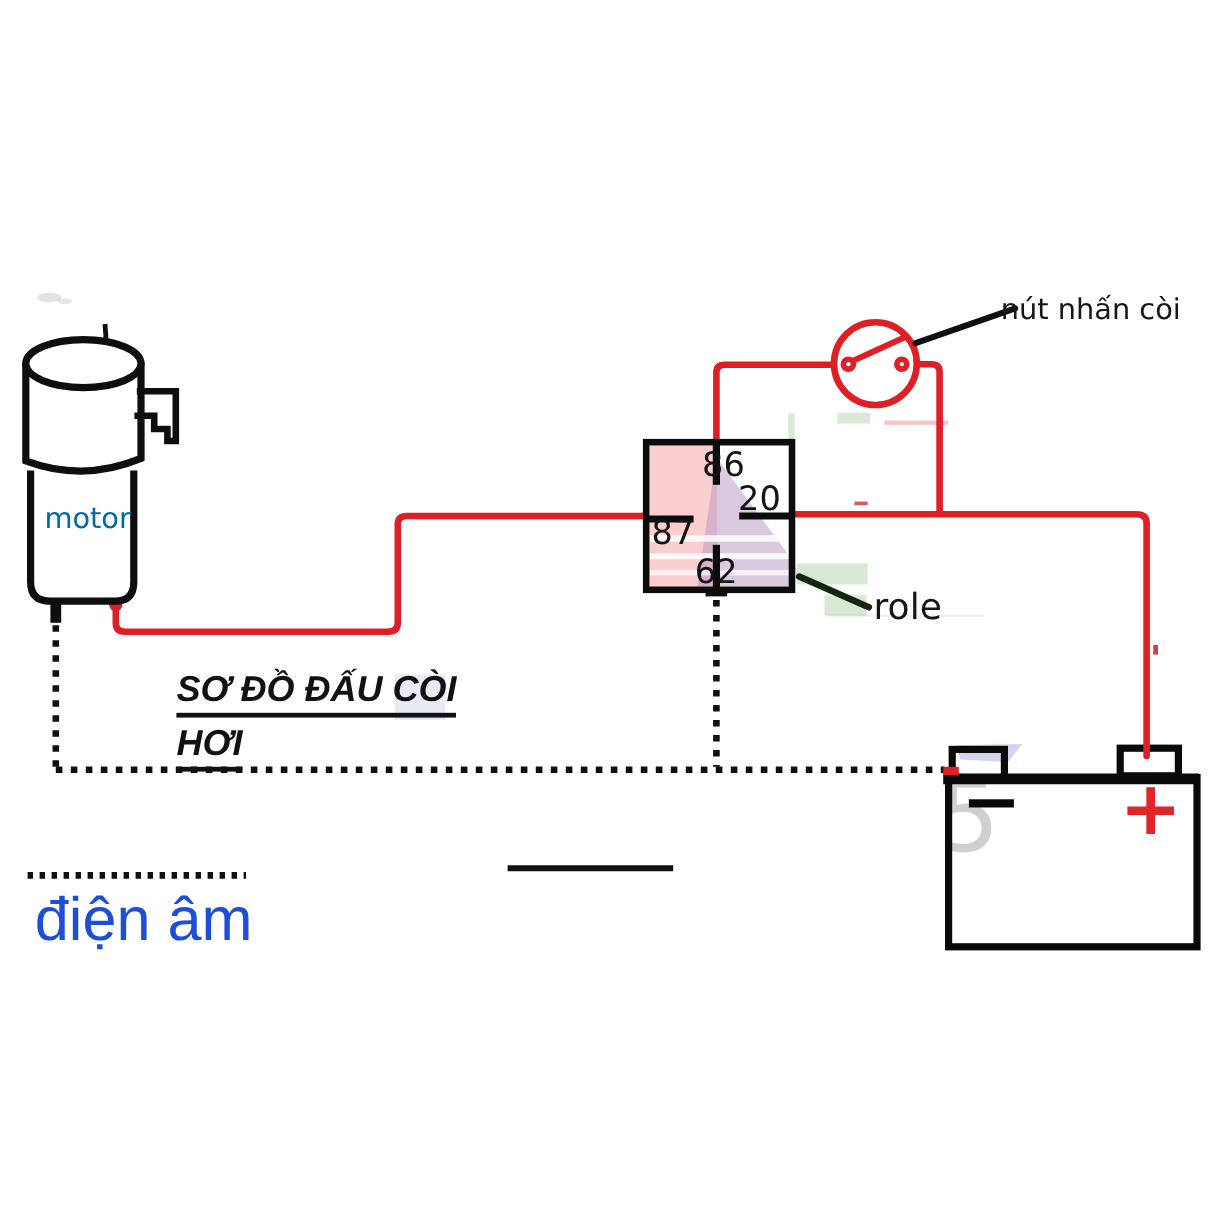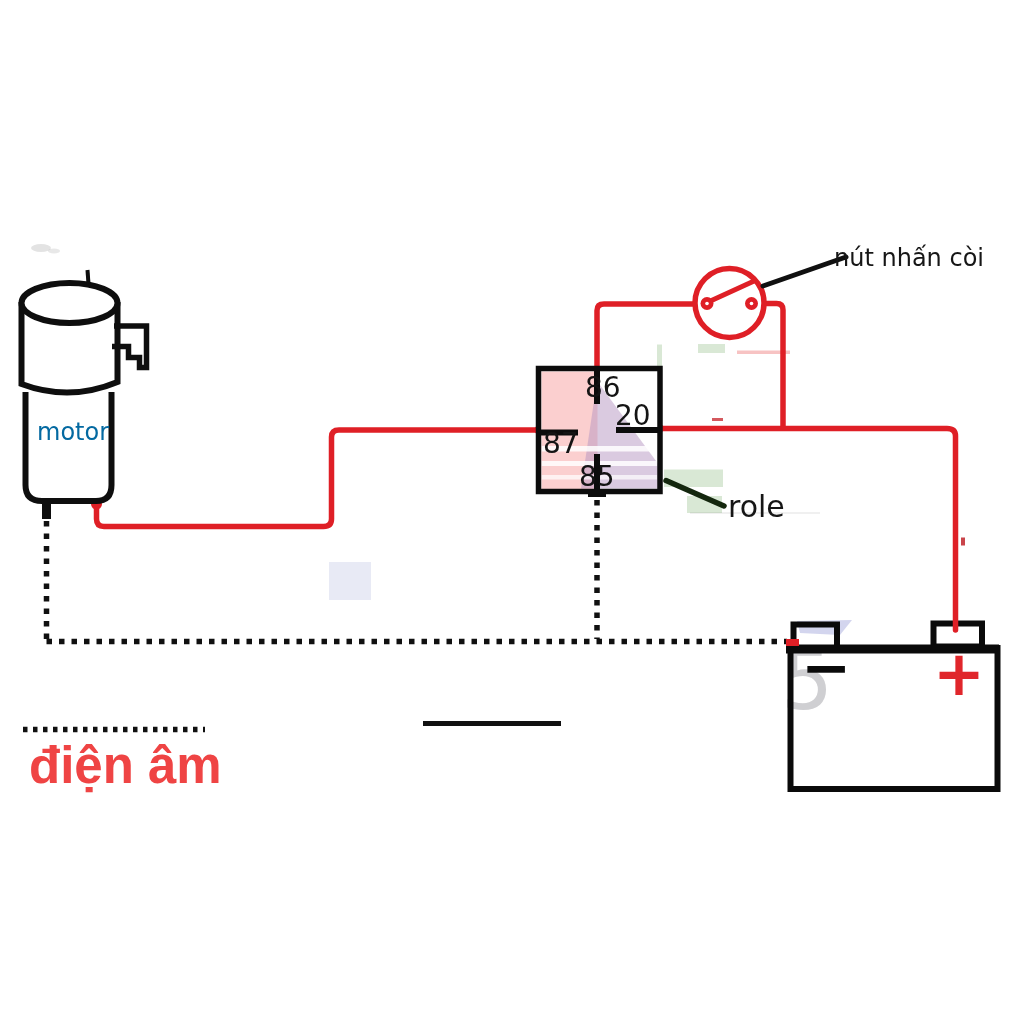--- a/index.html
+++ b/index.html
@@ -13,21 +13,21 @@
   .pin{font-size:28px;color:#141414;}
   .pin-86{left:585px;top:374px;}
   .pin-87{left:543px;top:403px;margin-top:27px;}
   .pin-30{left:615px;top:402px;}
   .pin-85{left:579px;top:463px;}
   .title{position:absolute;left:147px;top:558px;font-family:"Liberation Sans","DejaVu Sans",sans-serif;
          font-weight:bold;font-style:italic;font-size:30px;color:#121212;}
   .title .tline{display:inline-block;border-bottom:4px solid #121212;padding-bottom:3px;line-height:1.1;}
   .title .row2{margin-top:5px;}
   .legend-text{position:absolute;font-family:"Liberation Sans","DejaVu Sans",sans-serif;
-               font-weight:bold;font-size:51px;color:#ef4444;}
+               font-weight:normal;font-size:51px;color:#1d4ed8;}
   .leg-neg{left:29px;top:736px;}
   .leg-pos{left:395px;top:736px;}
   .svgtext{font-family:"DejaVu Sans","Liberation Sans",sans-serif;}
 </style>
 </head>
 <body>
 
 <div id="stage">
 
 <svg id="art" width="1024" height="1024" viewBox="0 0 1024 1024">
@@ -117,18 +117,22 @@
   <line x1="423" y1="723.5" x2="561" y2="723.5" stroke="#111111" stroke-width="5"></line>
 </svg>
 
 <div class="lbl motor-lbl">motor</div>
 <div class="lbl btn-lbl">nút nhấn còi</div>
 <div class="lbl role-lbl">role</div>
 
 <div class="lbl pin pin-86">86</div>
 <div class="lbl pin pin-87">87</div>
 <div class="lbl pin pin-30">20</div>
-<div class="lbl pin pin-85">85</div>
+<div class="lbl pin pin-85">62</div>
 
+<div class="title">
+  <span class="tline">SƠ ĐỒ ĐẤU CÒI</span><br>
+  <span class="tline row2">HƠI</span>
+</div>
 
 <div class="legend-text leg-neg">điện âm</div>
 
 </div>
 
 </body></html>

